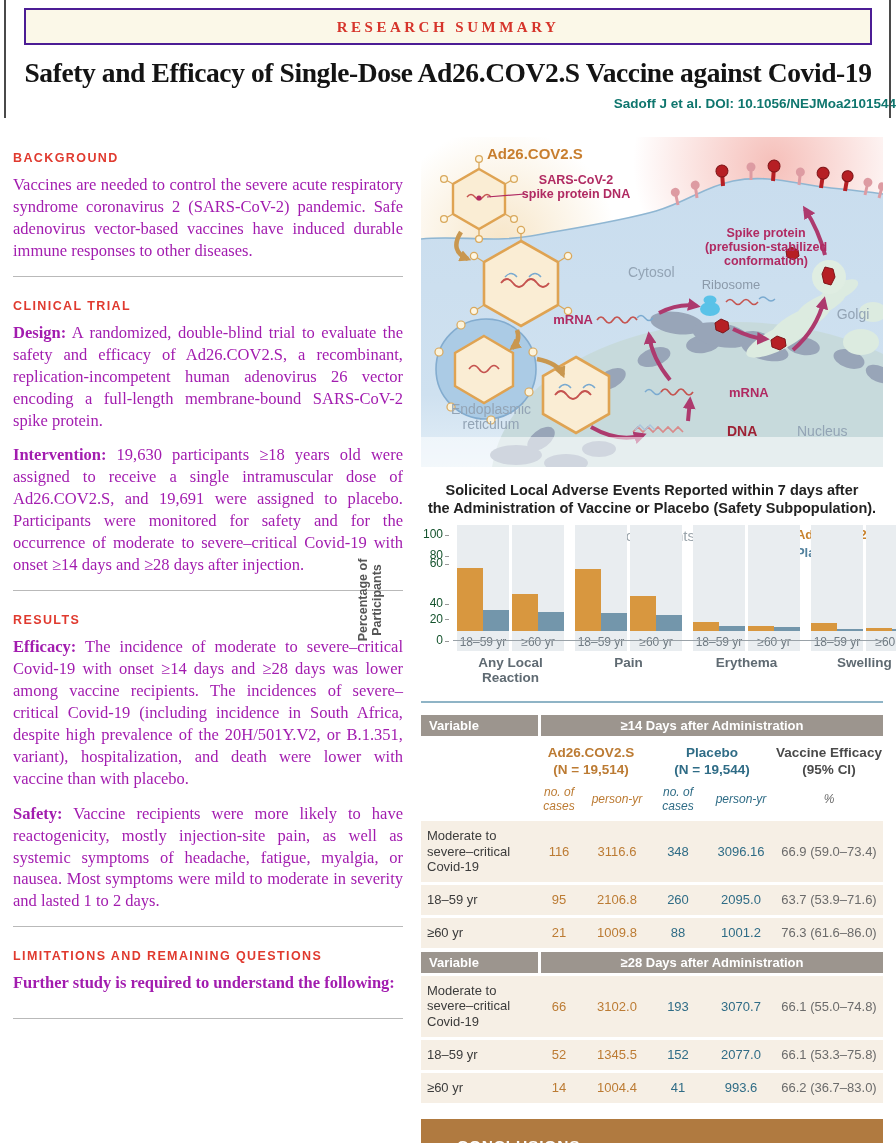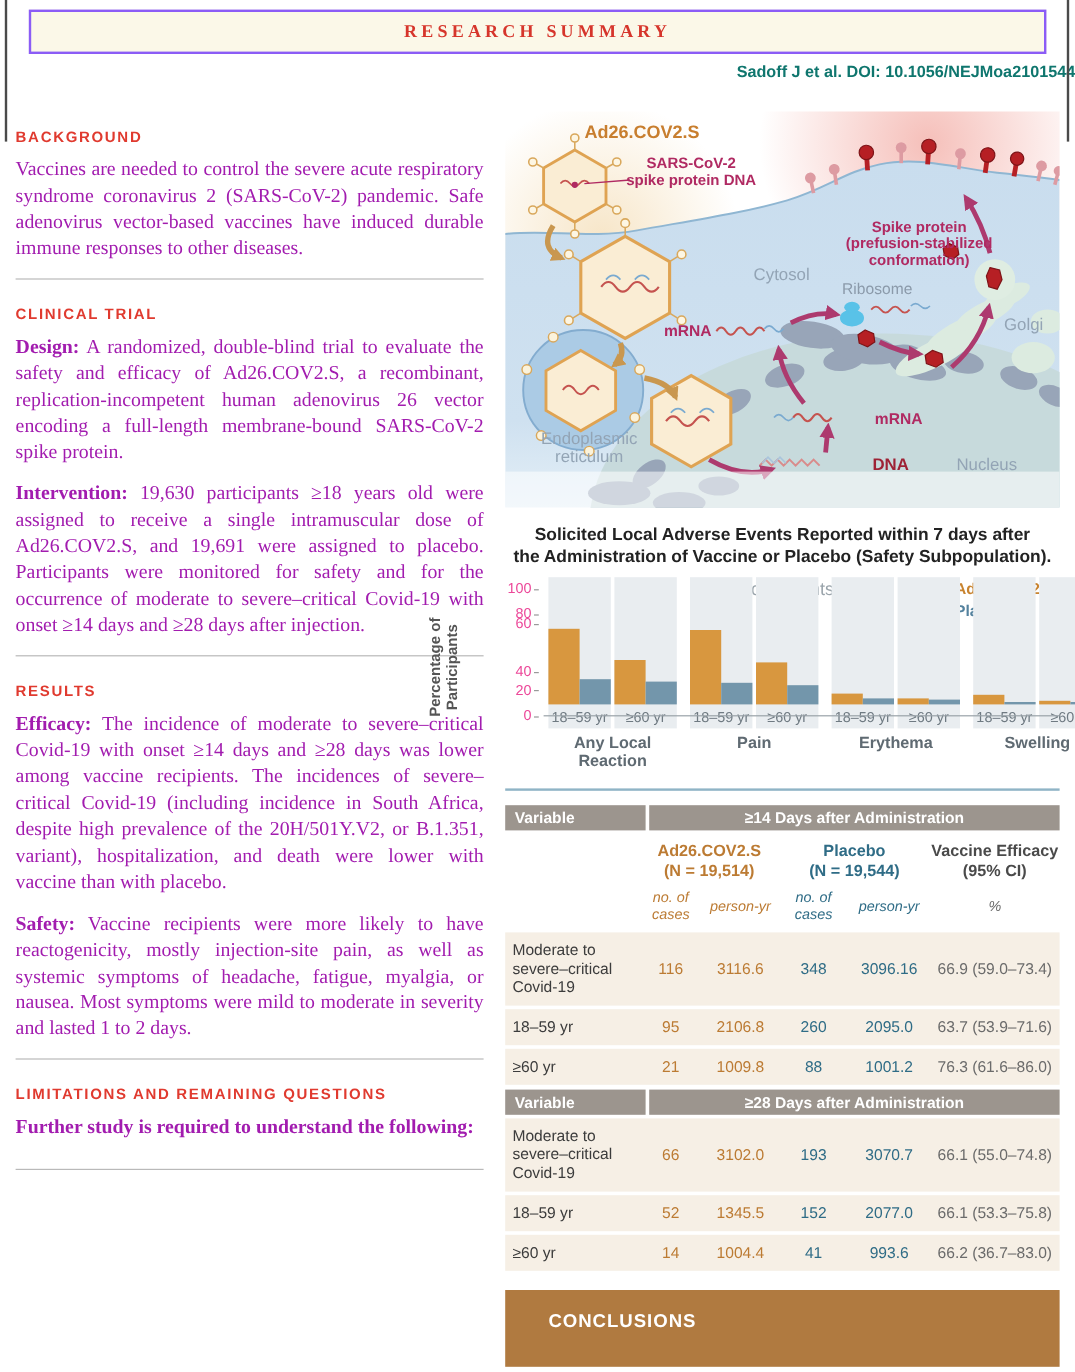--- a/index.html
+++ b/index.html
@@ -2,21 +2,21 @@
 <html><head>
 <meta charset="utf-8">
 <style>
   * { box-sizing: border-box; margin: 0; padding: 0; }
   body { background:#fff; font-family:"Liberation Sans", sans-serif; }
   .page { position:relative; width:896px; height:1143px; background:#fff; overflow:hidden; }
 
   
   .edge-tick { position:absolute; top:0; width:2px; height:118px; background:#4a4a4a; }
   .edge-tick.left { left:4px; } .edge-tick.right { left:889px; }
-  .banner { margin:8px 24px 0; border:2px solid #8b5cf6; background:#FBF8E8;
+  .banner { margin:8px 24px 0; border:2px solid #4c1d95; background:#FBF8E8;
             text-align:center; padding:8px 0 7px; }
   .banner span { font-family:"Liberation Serif", serif; font-size:15px; font-weight:600;
                  letter-spacing:3.5px; color:#D6352B; }
   h1.title { margin-top:12px; text-align:center; font-family:"Liberation Serif", serif;
              font-weight:bold; font-size:27.5px; letter-spacing:-0.4px; color:#141414;
              white-space:nowrap; }
   .byline { margin-top:7px; text-align:right; font-size:13.5px; font-weight:bold; color:#0f766e; }
 
   
   .cols { display:flex; padding:0 13px; gap:18px; margin-top:26px; }
@@ -39,21 +39,21 @@
   .diagram svg { display:block; }
 
   
   .chart { margin-top:14px; }
   .chart-title { text-align:center; font-size:14.5px; font-weight:bold; color:#222; line-height:1.25; }
   .chart-body { position:relative; margin-top:8px; padding-left:36px; }
   .ylab { position:absolute; left:-12px; top:18px; width:140px; transform:rotate(-90deg);
           transform-origin:0 0; font-size:12.5px; font-weight:bold; color:#555;
           text-align:center; left:10px; top:150px; width:150px; margin-left:-75px; }
   #y-axis { position:absolute; left:0; top:0; bottom:0; width:34px; }
-  .ytick { position:absolute; right:6px; font-size:12px; color:#ec4899;margin-top:40px; }
+  .ytick { position:absolute; right:6px; font-size:12px; color:#14532d;margin-top:40px; }
   .ytick::after { content:""; display:inline-block; width:4px; height:1px; background:#999;
                   vertical-align:middle; margin-left:2px; }
   #chart-groups { display:flex; gap:11px; position:relative; }
   .baseline { position:absolute; left:-4px; right:0; height:1px; background:#9AA2A8; }
   .cat { flex:1; display:flex; flex-direction:column; }
   .cells { display:flex; gap:3px; }
   .cell { flex:1; background:#E9EDF0; display:flex; flex-direction:column; }
   .bars { height:106px; display:flex; align-items:flex-end; justify-content:center; }
   .bar { width:26px; }
   .sub-label { height:20px; font-size:12px; color:#6f7a82; text-align:center; padding-top:4px; white-space:nowrap; }
@@ -104,20 +104,21 @@
 </head>
 <body>
 
 <div class="page">
   <div class="edge-tick left"></div>
   <div class="edge-tick right"></div>
 
   <div class="banner">
     <span>RESEARCH SUMMARY</span>
   </div>
+  <h1 class="title">Safety and Efficacy of Single-Dose Ad26.COV2.S Vaccine against Covid-19</h1>
   <div class="byline">Sadoff J et al.  DOI: 10.1056/NEJMoa2101544</div>
 
   <div class="cols">
 
     <div class="left-col">
       <div class="sec-head" style="margin-top:14px">BACKGROUND</div>
       <p>Vaccines are needed to control the severe acute respiratory syndrome coronavirus 2 (SARS-CoV-2) pandemic. Safe adenovirus vector-based vaccines have induced durable immune responses to other diseases.</p>
       <hr>
 
       <div class="sec-head">CLINICAL TRIAL</div>

